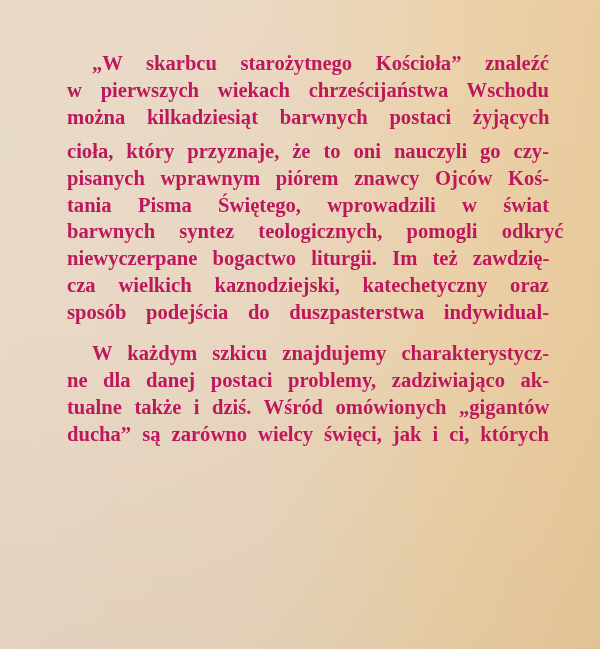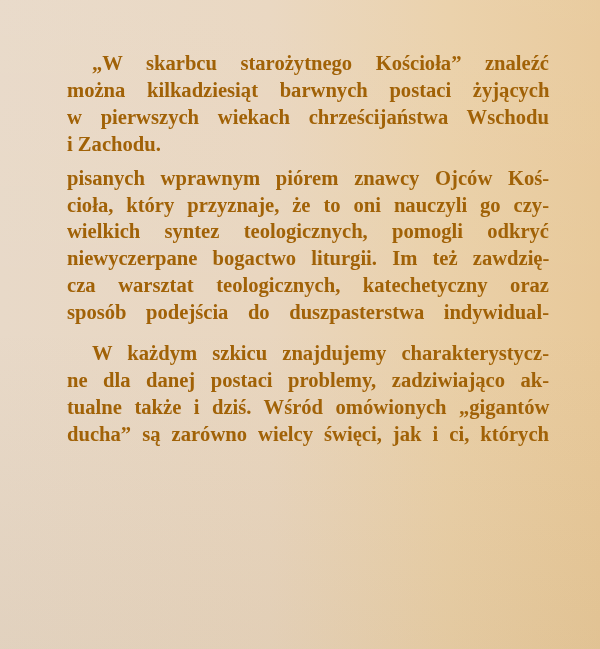--- a/index.html
+++ b/index.html
@@ -12,47 +12,47 @@
     position: absolute; inset: 0;
     background: linear-gradient(180deg, rgba(255,255,255,0.05) 0%, rgba(0,0,0,0) 50%, rgba(120,90,40,0.06) 100%);
     pointer-events: none;
   }
   .page {
     position: absolute; left: 67px; top: 50px; width: 482px;
     font-family: "Liberation Serif", serif;
     font-weight: bold;
     font-size: 20.6px;
     line-height: 26.9px;
-    color: #a16207;
+    color: #be185d;
     text-align: justify;
   }
   .line { display: block; white-space: nowrap; text-align-last: justify; text-align: justify; }
   .line.last { text-align-last: left; }
   .indent { padding-left: 25px; }
   .gap-s { margin-top: 7px; }
   .gap-m { margin-top: 14px; }
 </style>
 </head>
 <body>
 
 <div class="shade"></div>
 
 <div class="page">
   <div>
     <span class="line indent" style="display: block; word-spacing: 12px;">„W skarbcu starożytnego Kościoła” znaleźć</span>
+    <span class="line" style="display: block; word-spacing: 13.5px;">w pierwszych wiekach chrześcijaństwa Wschodu</span>
     <span class="line" style="display: block; word-spacing: 16.5px;">można kilkadziesiąt barwnych postaci żyjących</span>
-    <span class="line" style="display: block; word-spacing: 13.5px;">w pierwszych wiekach chrześcijaństwa Wschodu</span>
-    <span class="line last">i Zachodu.</span>
   </div>
   <div class="gap-s">
+    <span class="line" style="display: block; word-spacing: 7.75px;">cioła, który przyznaje, że to oni nauczyli go czy-</span>
     <span class="line" style="display: block; word-spacing: 10.6px;">pisanych wprawnym piórem znawcy Ojców Koś-</span>
-    <span class="line" style="display: block; word-spacing: 7.75px;">cioła, który przyznaje, że to oni nauczyli go czy-</span>
-    <span class="line" style="display: block; word-spacing: 19px;">wielkich syntez teologicznych, pomogli odkryć</span>
+    <span class="line" style="display: block; word-spacing: 21.2px;">tania Pisma Świętego, wprowadzili w świat</span>
+    <span class="line" style="display: block; word-spacing: 19px;">barwnych syntez teologicznych, pomogli odkryć</span>
     <span class="line" style="display: block; word-spacing: 10px;">niewyczerpane bogactwo liturgii. Im też zawdzię-</span>
-    <span class="line" style="display: block; word-spacing: 17.25px;">cza warsztat teologicznych, katechetyczny oraz</span>
+    <span class="line" style="display: block; word-spacing: 17.25px;">cza wielkich kaznodziejski, katechetyczny oraz</span>
     <span class="line" style="display: block; word-spacing: 14.25px;">sposób podejścia do duszpasterstwa indywidual-</span>
   </div>
   <div class="gap-m">
     <span class="line indent" style="display: block; word-spacing: 3.75px;">W każdym szkicu znajdujemy charakterystycz-</span>
     <span class="line" style="display: block; word-spacing: 10.3333px;">ne dla danej postaci problemy, zadziwiająco ak-</span>
     <span class="line" style="display: block; word-spacing: 7.33333px;">tualne także i dziś. Wśród omówionych „gigantów</span>
     <span class="line" style="display: block; word-spacing: 5.875px;">ducha” są zarówno wielcy święci, jak i ci, których</span>
   </div>
 </div>
 

